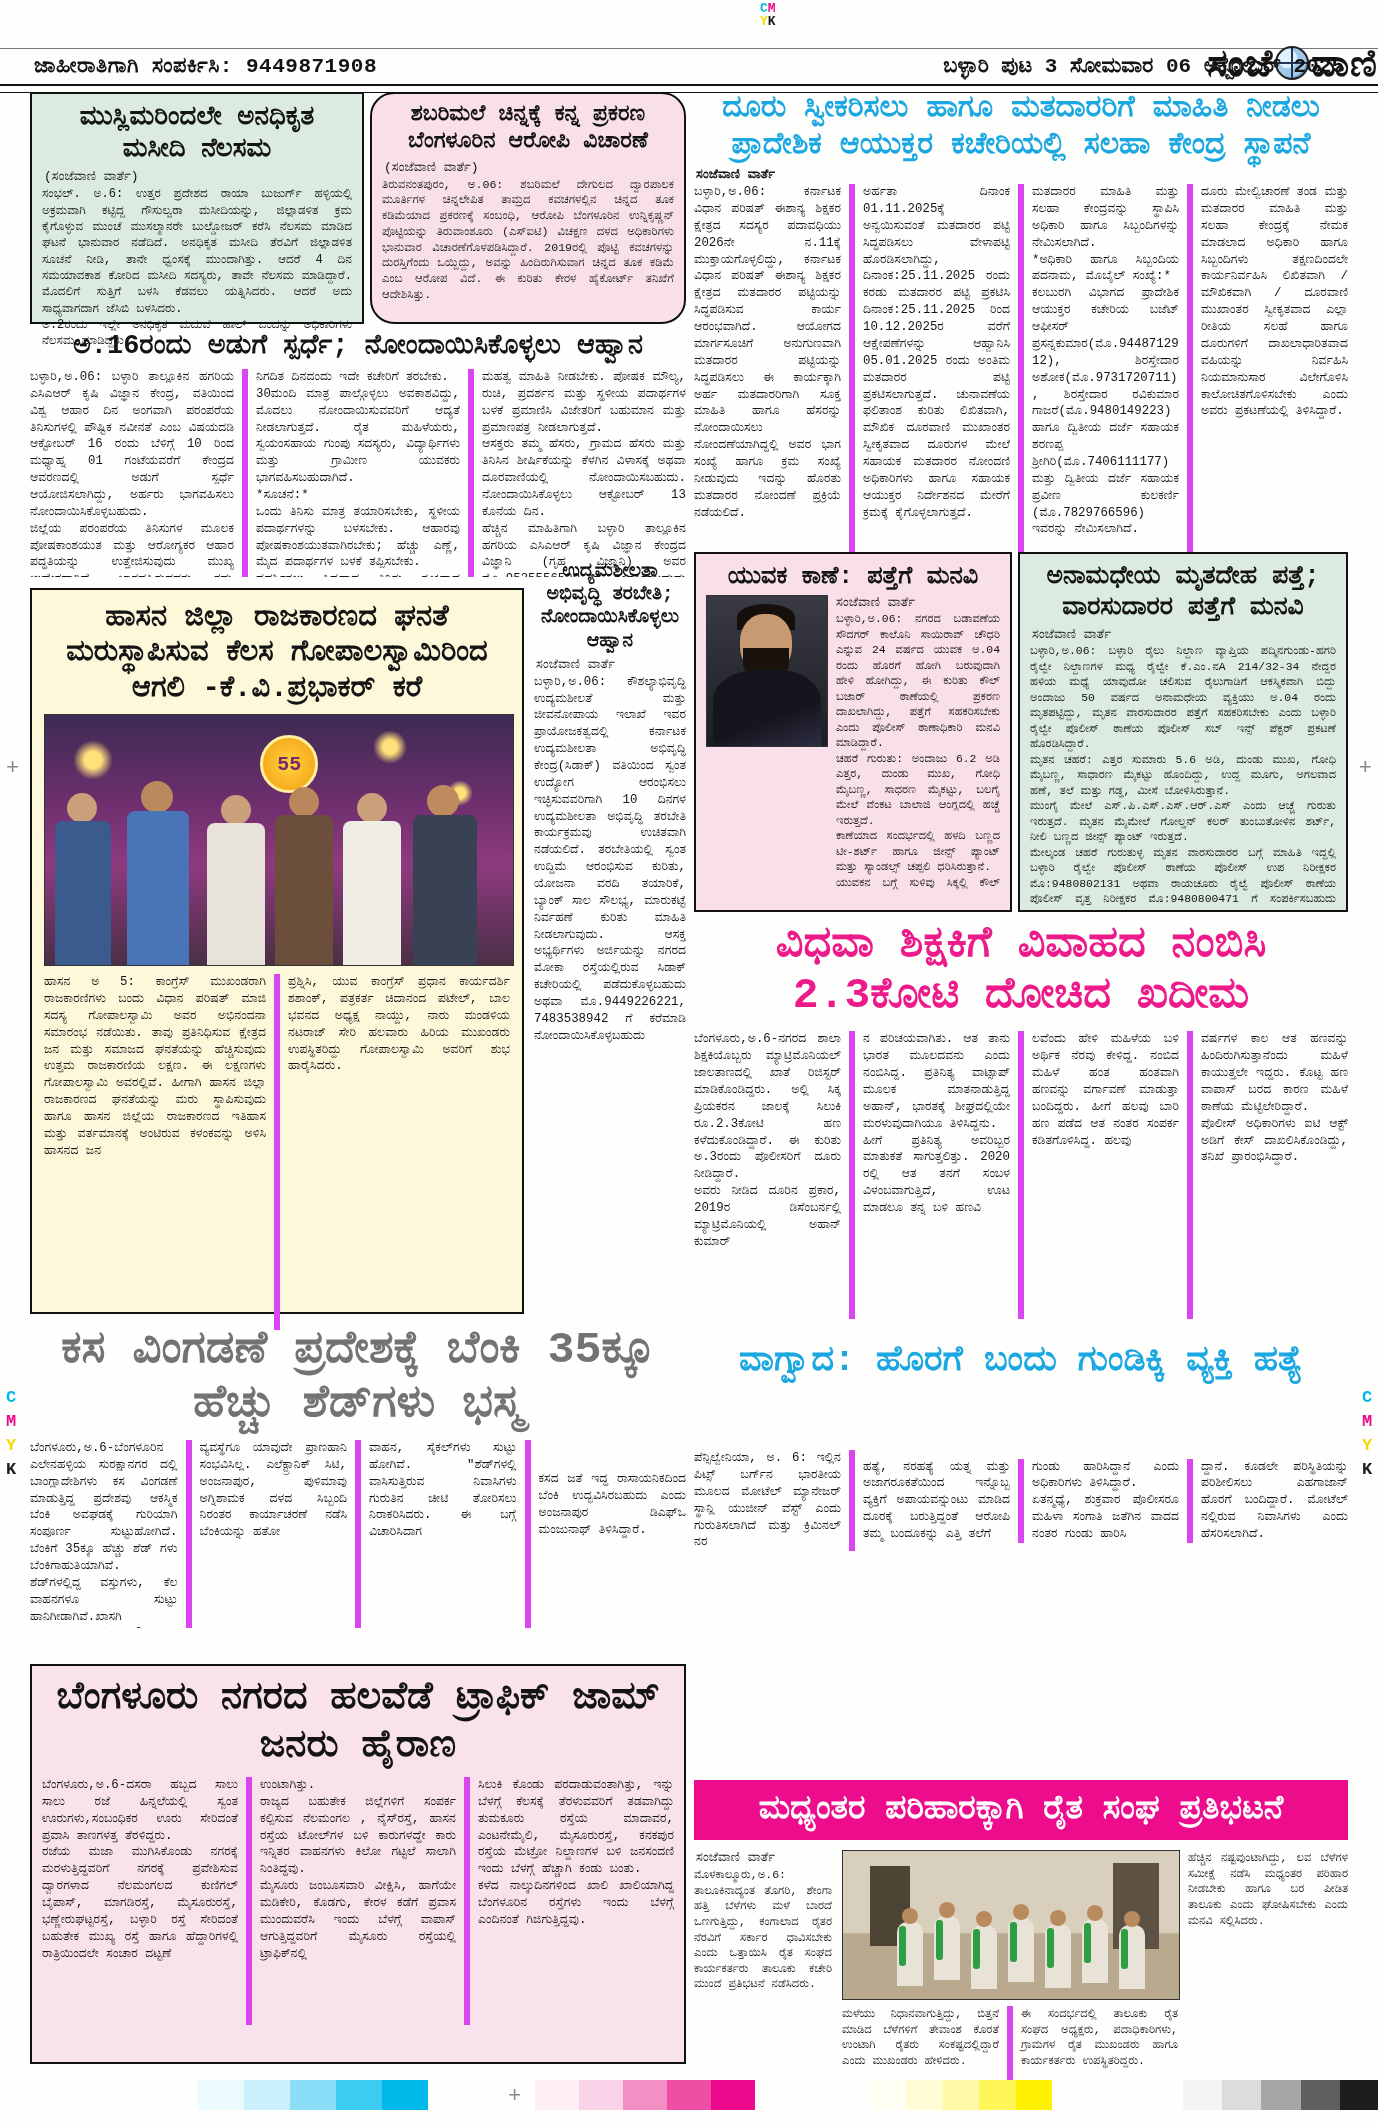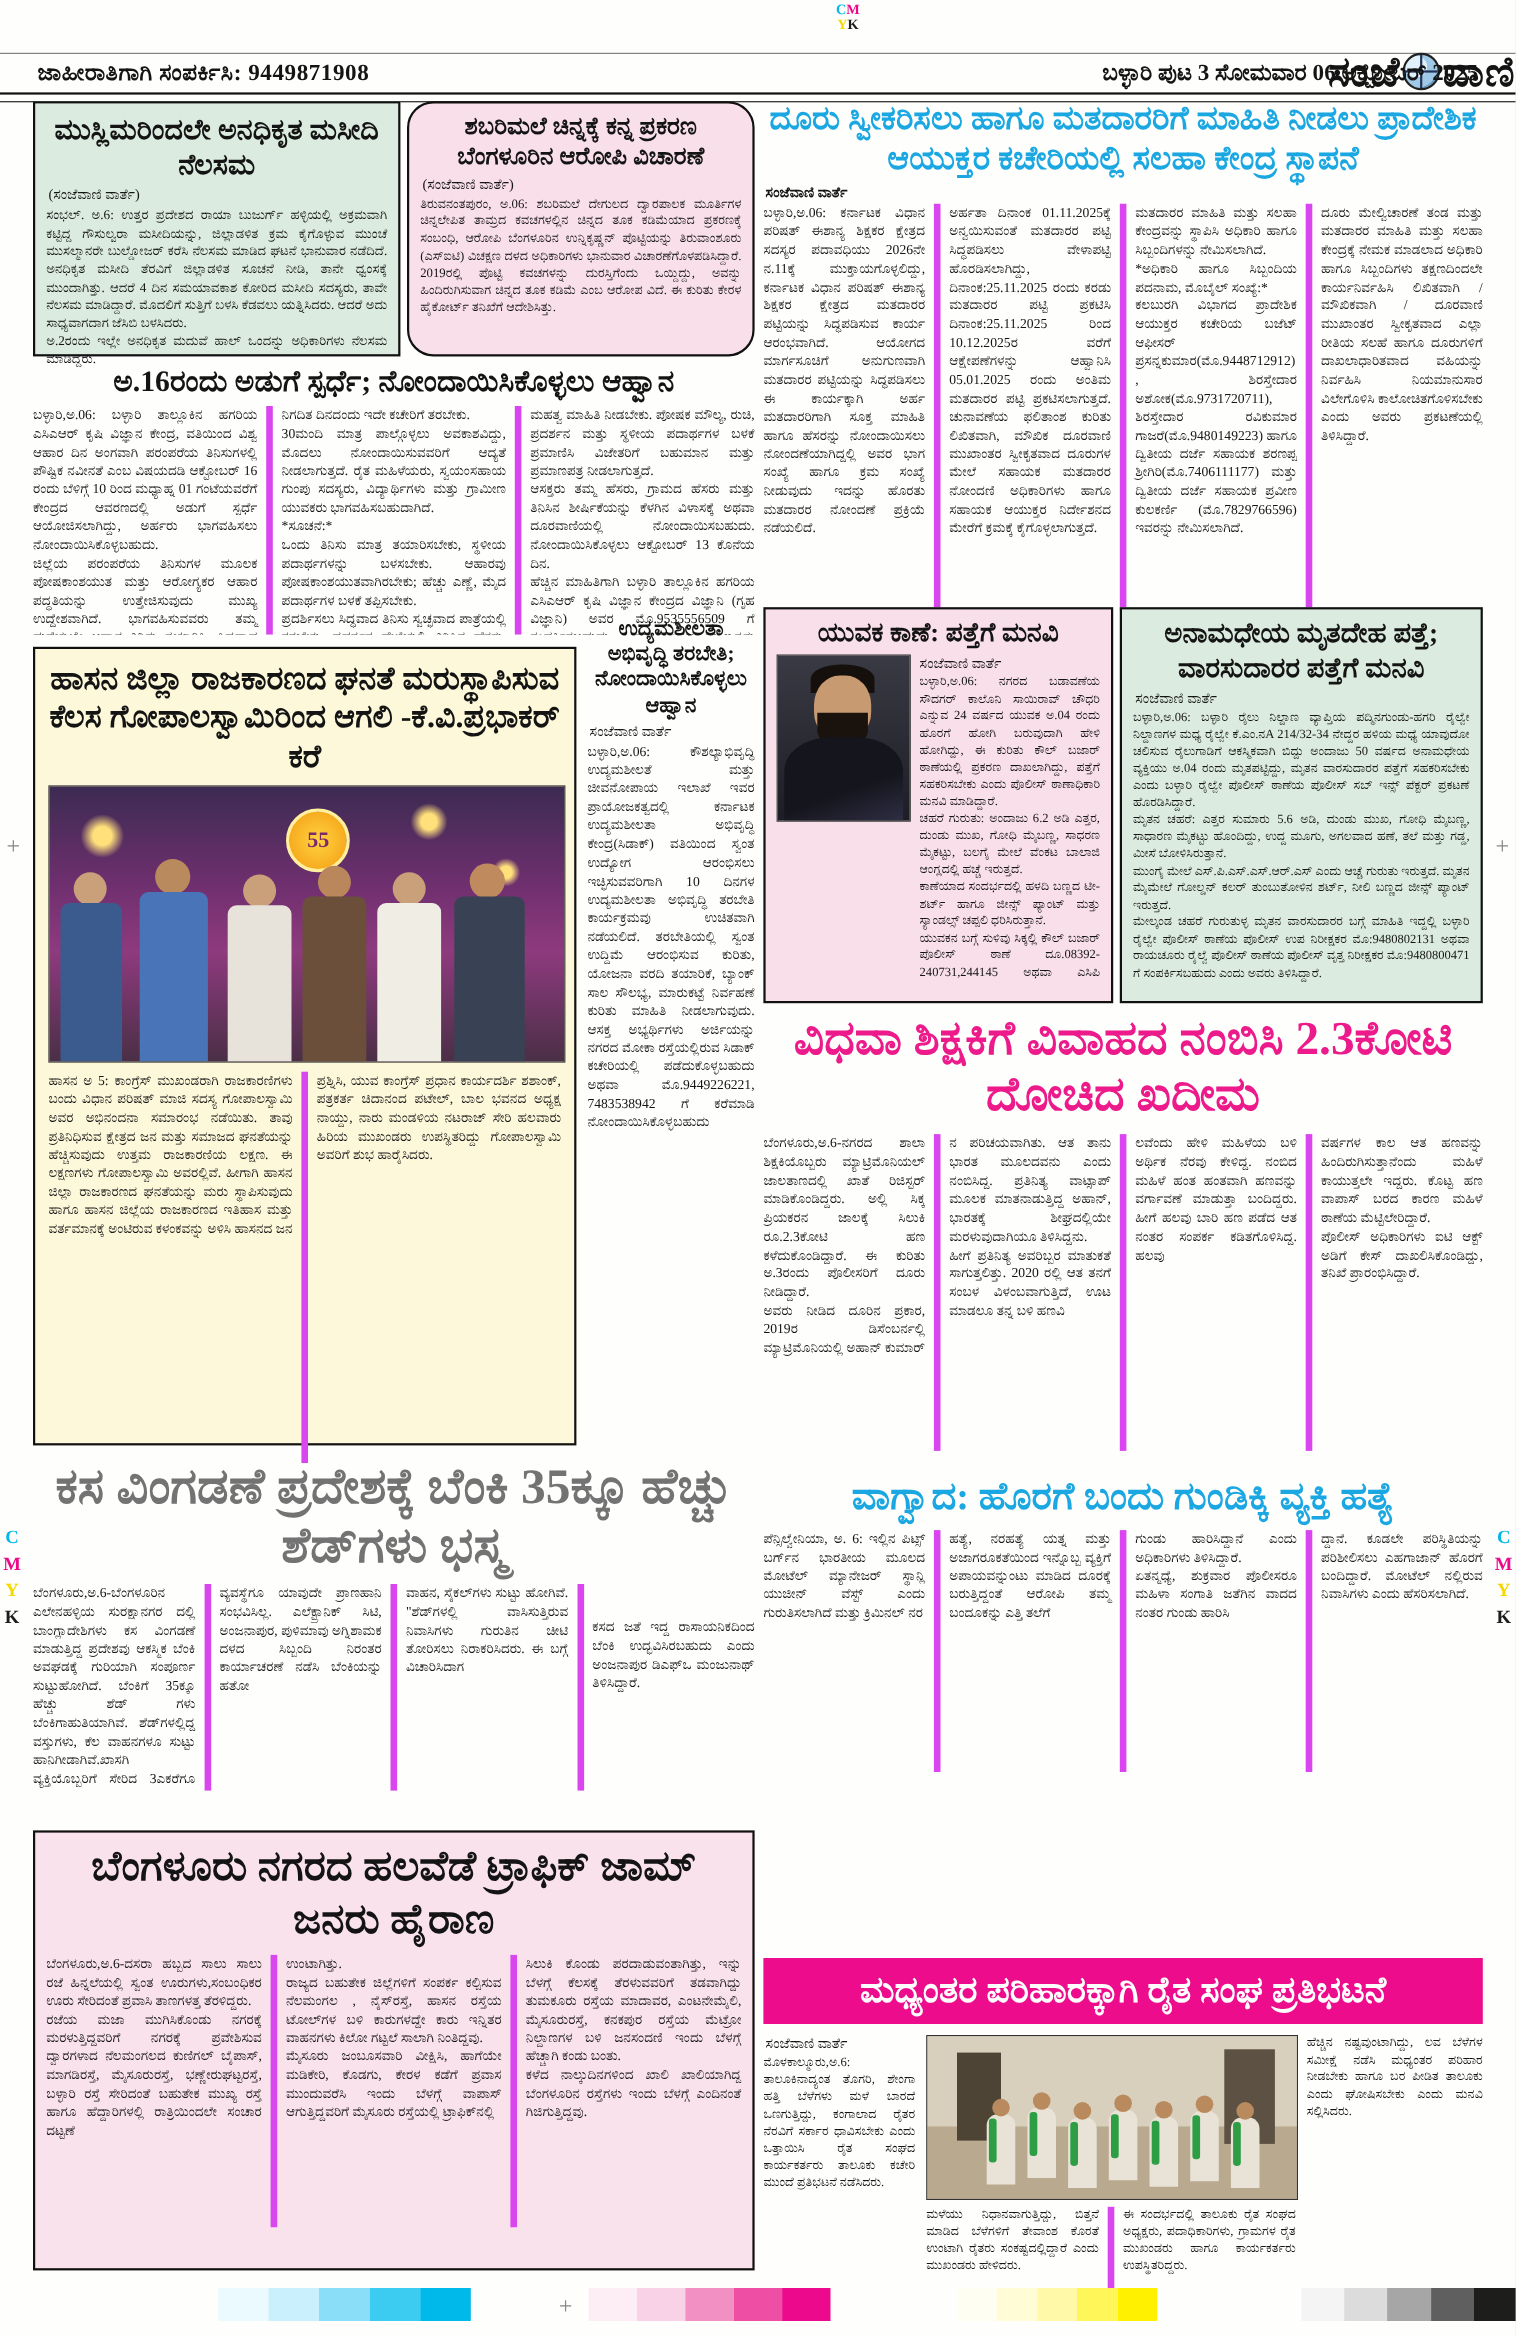--- a/index.html
+++ b/index.html
@@ -1,17 +1,17 @@
 <!DOCTYPE html>
 <html><head>
 <meta charset="utf-8">
 <style>
   html,body{margin:0;padding:0;background:#e8e8e4;}
   .page{position:relative;width:1378px;height:2124px;margin:0 auto;background:#fefefc;
-        font-family:Liberation Serif, serif;color:#141414;overflow:hidden;}
+        font-family:Liberation Mono, monospace;color:#141414;overflow:hidden;}
   .abs{position:absolute;}
   
   .mast-left{left:34px;top:54px;font-size:21px;font-weight:bold;letter-spacing:.5px;}
   .mast-right{right:34px;top:54px;font-size:21px;font-weight:bold;text-align:right;}
   .mast-logo{left:0;right:0;top:44px;text-align:right;font-size:38px;font-weight:bold;letter-spacing:1px;}
   .globe{display:inline-block;width:30px;height:30px;border-radius:50%;vertical-align:-4px;
          background:radial-gradient(circle at 35% 35%,#dff1fb 0 35%,#9fc9e6 36% 70%,#6d9fc6 71% 100%);
          border:2px solid #222;position:relative;margin:0 2px;}
   .globe:before{content:"";position:absolute;left:46%;top:0;bottom:0;width:2px;background:#235;}
   .globe:after{content:"";position:absolute;top:46%;left:0;right:0;height:2px;background:#235;}
@@ -199,21 +199,21 @@
       <div class="col body-txt" style="white-space: pre-line;">ನ ಪರಿಚಯವಾಗಿತು. ಆತ ತಾನು ಭಾರತ ಮೂಲದವನು ಎಂದು ನಂಬಿಸಿದ್ದ. ಪ್ರತಿನಿತ್ಯ ವಾಟ್ಸಾಪ್ ಮೂಲಕ ಮಾತನಾಡುತ್ತಿದ್ದ ಅಹಾನ್, ಭಾರತಕ್ಕೆ ಶೀಘ್ರದಲ್ಲಿಯೇ ಮರಳುವುದಾಗಿಯೂ ತಿಳಿಸಿದ್ದನು.
  ಹೀಗೆ ಪ್ರತಿನಿತ್ಯ ಅವರಿಬ್ಬರ ಮಾತುಕತೆ ಸಾಗುತ್ತಲಿತ್ತು. 2020 ರಲ್ಲಿ ಆತ ತನಗೆ ಸಂಬಳ ವಿಳಂಬವಾಗುತ್ತಿದೆ, ಊಟ ಮಾಡಲೂ ತನ್ನ ಬಳಿ ಹಣವಿ</div>
       <div class="col body-txt" style="white-space: pre-line;">ಲವೆಂದು ಹೇಳಿ ಮಹಿಳೆಯ ಬಳಿ ಅರ್ಥಿಕ ನೆರವು ಕೇಳಿದ್ದ. ನಂಬಿದ ಮಹಿಳೆ ಹಂತ ಹಂತವಾಗಿ ಹಣವನ್ನು ವರ್ಗಾವಣೆ ಮಾಡುತ್ತಾ ಬಂದಿದ್ದರು. ಹೀಗೆ ಹಲವು ಬಾರಿ ಹಣ ಪಡೆದ ಆತ ನಂತರ ಸಂಪರ್ಕ ಕಡಿತಗೊಳಿಸಿದ್ದ. ಹಲವು</div>
       <div class="col body-txt" style="white-space: pre-line;">ವರ್ಷಗಳ ಕಾಲ ಆತ ಹಣವನ್ನು ಹಿಂದಿರುಗಿಸುತ್ತಾನೆಂದು ಮಹಿಳೆ ಕಾಯುತ್ತಲೇ ಇದ್ದರು. ಕೊಟ್ಟ ಹಣ ವಾಪಾಸ್ ಬರದ ಕಾರಣ ಮಹಿಳೆ ಠಾಣೆಯ ಮೆಟ್ಟಿಲೇರಿದ್ದಾರೆ.
  ಪೊಲೀಸ್ ಅಧಿಕಾರಿಗಳು ಐಟಿ ಆಕ್ಟ್ ಅಡಿಗೆ ಕೇಸ್ ದಾಖಲಿಸಿಕೊಂಡಿದ್ದು, ತನಿಖೆ ಪ್ರಾರಂಭಿಸಿದ್ದಾರೆ.</div>
     </div>
   </div>
 
   <div class="abs" style="left:694px;top:1340px;width:654px;">
     <div class="hl hl-blue" style="font-size:35px;">ವಾಗ್ವಾದ: ಹೊರಗೆ ಬಂದು ಗುಂಡಿಕ್ಕಿ ವ್ಯಕ್ತಿ ಹತ್ಯೆ</div>
-    <div class="cols" style="height:220px;overflow:hidden;margin-top:8px;">
+    <div class="cols" style="height:220px;overflow:hidden;margin-top:8px;align-items:center;">
       <div class="col body-txt" style="white-space: pre-line;">ಪೆನ್ಸಿಲ್ವೇನಿಯಾ, ಅ. 6: ಇಲ್ಲಿನ ಪಿಟ್ಸ್ ಬರ್ಗ್‌ನ ಭಾರತೀಯ ಮೂಲದ ಮೋಟೆಲ್ ಮ್ಯಾನೇಜರ್ ಸ್ಥಾನ್ಲಿ ಯುಜೀನ್ ವೆಸ್ಟ್ ಎಂದು ಗುರುತಿಸಲಾಗಿದೆ ಮತ್ತು ಕ್ರಿಮಿನಲ್ ನರ</div>
       <div class="col body-txt" style="white-space: pre-line;">ಹತ್ಯೆ, ನರಹತ್ಯೆ ಯತ್ನ ಮತ್ತು ಅಜಾಗರೂಕತೆಯಿಂದ ಇನ್ನೊಬ್ಬ ವ್ಯಕ್ತಿಗೆ ಅಪಾಯವನ್ನುಂಟು ಮಾಡಿದ ದೂರಕ್ಕೆ ಬರುತ್ತಿದ್ದಂತೆ ಆರೋಪಿ ತಮ್ಮ ಬಂದೂಕನ್ನು ಎತ್ತಿ ತಲೆಗೆ</div>
       <div class="col body-txt" style="white-space: pre-line;">ಗುಂಡು ಹಾರಿಸಿದ್ದಾನೆ ಎಂದು ಅಧಿಕಾರಿಗಳು ತಿಳಿಸಿದ್ದಾರೆ.
  ಏತನ್ಮಧ್ಯೆ, ಶುಕ್ರವಾರ ಪೊಲೀಸರೂ ಮಹಿಳಾ ಸಂಗಾತಿ ಜತೆಗಿನ ವಾದದ ನಂತರ ಗುಂಡು ಹಾರಿಸಿ</div>
       <div class="col body-txt" style="white-space: pre-line;">ದ್ದಾನೆ. ಕೂಡಲೇ ಪರಿಸ್ಥಿತಿಯನ್ನು ಪರಿಶೀಲಿಸಲು ಎಹಗಾಜಾನ್ ಹೊರಗೆ ಬಂದಿದ್ದಾರೆ. ಮೋಟೆಲ್ ನಲ್ಲಿರುವ ನಿವಾಸಿಗಳು ಎಂದು ಹೆಸರಿಸಲಾಗಿದೆ.</div>
     </div>
   </div>
 
   <div class="abs" style="left:30px;top:1324px;width:656px;">
     <div class="hl hl-red" style="font-size:45px;line-height:1.2;">ಕಸ ವಿಂಗಡಣೆ ಪ್ರದೇಶಕ್ಕೆ ಬೆಂಕಿ 35ಕ್ಕೂ ಹೆಚ್ಚು ಶೆಡ್‌ಗಳು ಭಸ್ಮ</div>

